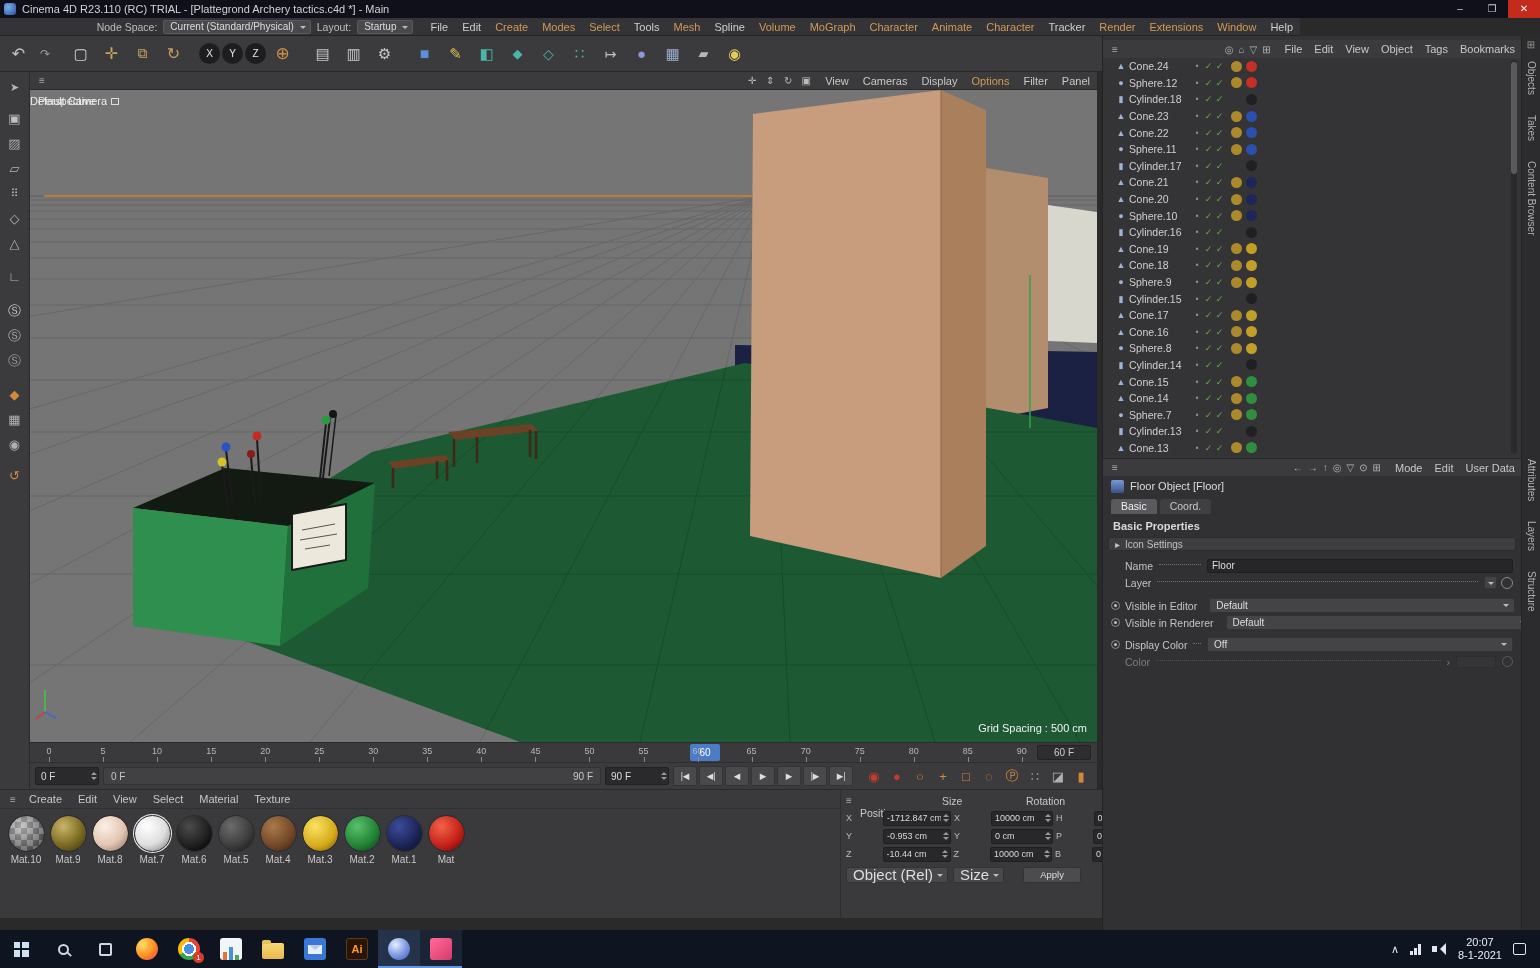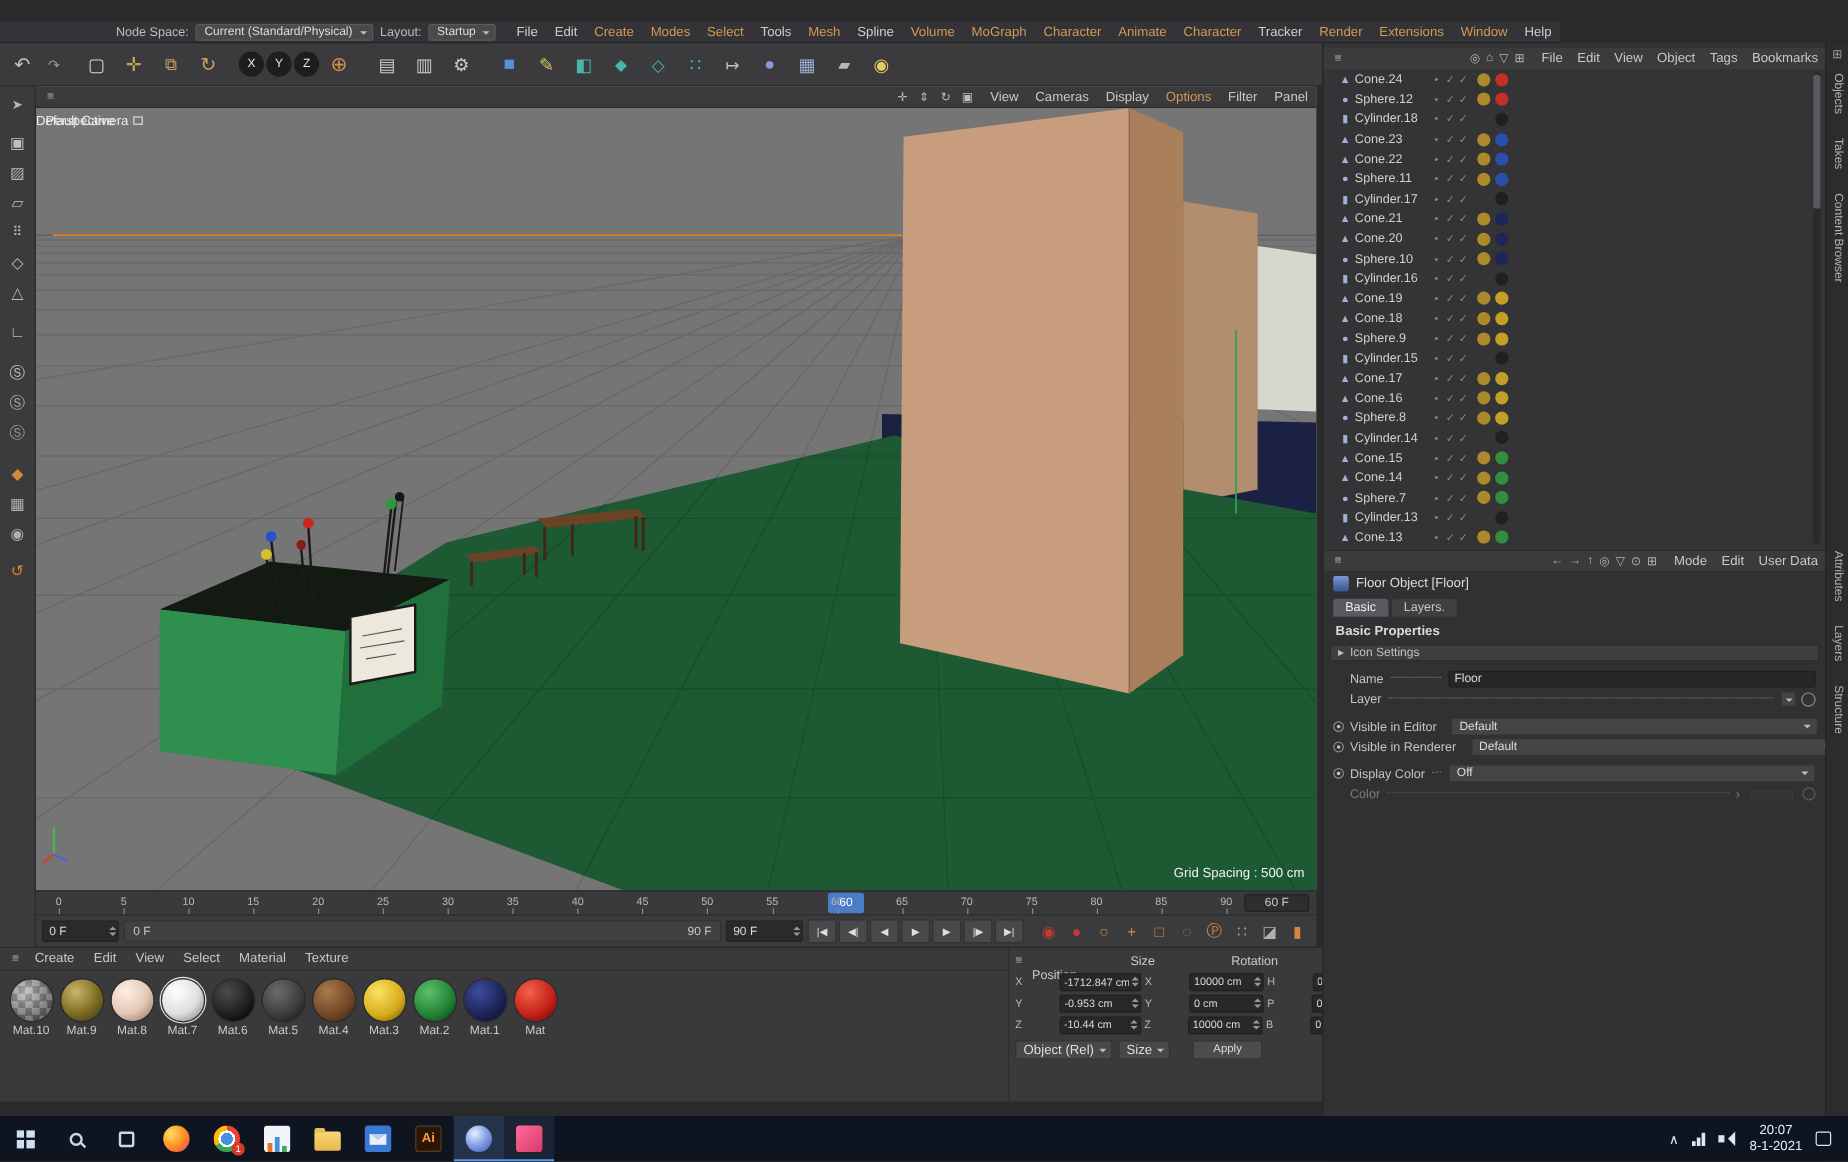--- a/index.html
+++ b/index.html
@@ -81,21 +81,21 @@
   .coord-head .hb{width:14px;color:#aaaaaa;font-size:10px;}
   .coord-head .h1{width:82px;margin-top:24px;}
   .coord-head .h2{width:84px;}
   .coord-head .h3{width:70px;}
   .coord-row{display:flex;align-items:center;gap:3px;height:18px;}
   .c-label{width:9px;font-size:9px;color:#bbbbbb;text-align:center;}
   .c-input{display:flex;align-items:center;width:68px;height:15px;background:#28282a;border:1px solid #1f1f21;border-radius:2px;margin-left:28px;}
   .c-input input{flex:1;min-width:0;background:none;border:none;color:#d8d8d8;font-size:9px;padding-left:3px;font-family:inherit;outline:none;}
   .c-input.small{width:62px;}
   .coord-foot{display:flex;align-items:center;gap:5px;margin-top:4px;}
-  .c-select{height:16px;background:#48484b;border:1px solid #333333;border-radius:2px;font-size:11px;color:#dddddd;padding:0 14px 0 6px;position:relative;line-height:14px;}
+  .c-select{height:16px;background:#48484b;border:1px solid #333333;border-radius:2px;font-size:15px;color:#dddddd;padding:0 14px 0 6px;position:relative;line-height:14px;}
   .c-select:after{content:"";position:absolute;right:4px;top:6px;border:3px solid transparent;border-top-color:#bbbbbb;}
   .c-apply{height:16px;background:#4c4c4f;border:1px solid #333333;border-radius:2px;font-size:9.5px;color:#dddddd;padding:0 16px;line-height:14px;margin-left:14px;}
 
   
   .statusbar{left:0;top:918px;width:1102px;height:12px;background:#3b3b3e;border-top:1px solid #2a2a2a;font-size:9.5px;color:#c2c2c2;display:flex;align-items:center;gap:5px;padding-left:5px;white-space:nowrap;}
   .sel-ic{width:7px;height:7px;border:1px dashed #9ac27a;flex:none;}
 
   
   .rightpanel{left:1102px;top:36px;width:419px;height:894px;background:#343437;border-left:1px solid #232323;}
   .om-menu,.attr-menu{height:18px;background:#3b3b3e;display:flex;align-items:center;padding-left:4px;}
@@ -180,20 +180,29 @@
   .spk:before{content:"";position:absolute;left:0;top:3px;width:5px;height:6px;background:#dfe8f2;}
   .spk:after{content:"";position:absolute;left:2px;top:0;border:6px solid transparent;border-right-color:#dfe8f2;}
   .note{width:13px;height:12px;border:1.5px solid #dfe8f2;border-radius:2px;}
   .clock{text-align:center;font-size:11px;line-height:13px;color:#e8eef6;}
 </style>
 </head>
 <body>
 
 <div id="root">
 
+  <div class="abs titlebar">
+    <span class="tb-appicon"></span>
+    <span class="tb-title">Cinema 4D R23.110 (RC) TRIAL - [Plattegrond Archery tactics.c4d *] - Main</span>
+    <span class="tb-controls">
+      <span class="tb-ctl">–</span>
+      <span class="tb-ctl">❐</span>
+      <span class="tb-ctl tb-close">✕</span>
+    </span>
+  </div>
 
   <div class="abs menubar">
 
     <span class="menubar-right">
       <span class="mb-label">Node Space:</span>
       <span class="mb-select">Current (Standard/Physical)</span>
       <span class="mb-label">Layout:</span>
       <span class="mb-select">Startup</span>
     </span>
 
@@ -1034,21 +1043,21 @@
         <span class="pm-item">Edit</span>
         <span class="pm-item">User Data</span>
       </div>
     <div class="attr-body">
       <div class="attr-title">
         <span class="attr-title-icon"></span>
         <span>Floor Object [Floor]</span>
       </div>
       <div class="attr-tabs">
         <span class="attr-tab active">Basic</span>
-        <span class="attr-tab">Layers.</span>
+        <span class="attr-tab">Coord.</span>
       </div>
       <div class="attr-section">Basic Properties</div>
       <div class="icon-settings">
         <span>▸</span>
         <span>Icon Settings</span>
       </div>
       <div class="attr-row">
         <span class="no-radio"></span>
         <span class="lbl">Name</span>
         <span class="lead-fill"></span>

